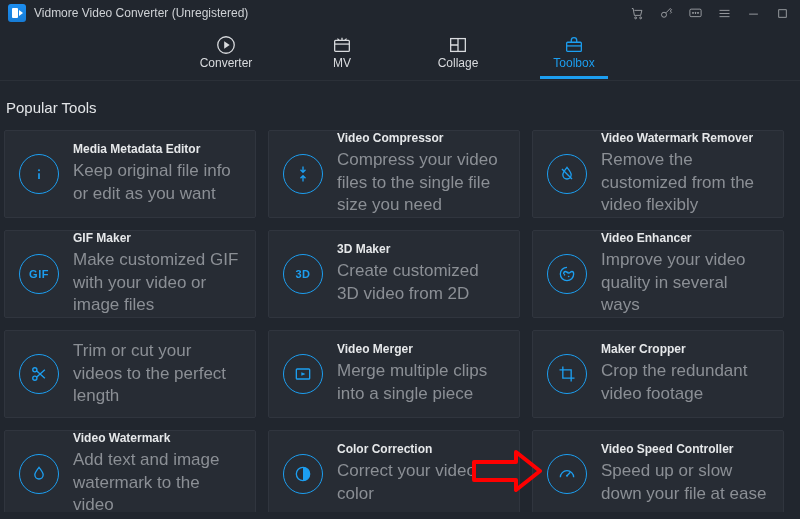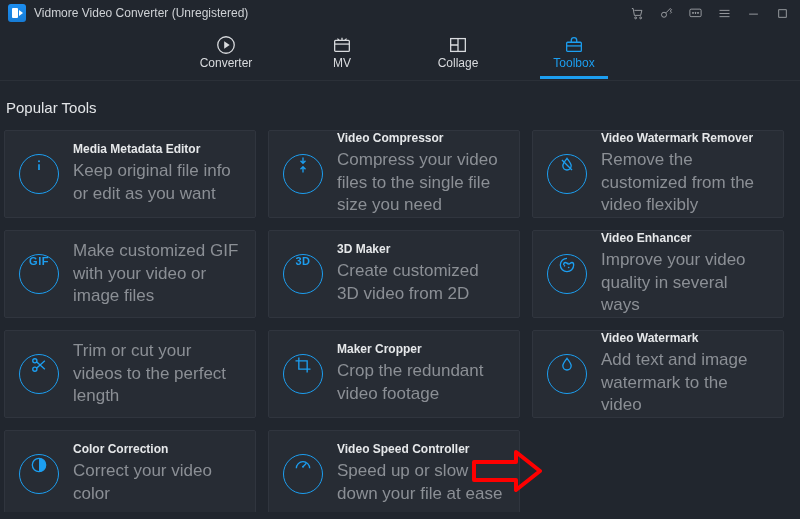--- a/index.html
+++ b/index.html
@@ -86,21 +86,21 @@
     padding: 12px 14px 12px 14px;
     display: flex;
     align-items: center;
     gap: 14px;
     cursor: pointer;
   }
   .card .icon {
     width: 40px; height: 40px; flex: 0 0 40px;
     border: 1.5px solid #1c9ef0;
     border-radius: 50%;
-    display: flex; justify-content: center;
+    display: flex; align-items: center; justify-content: center;
   }
   .card .icon svg { stroke: #1c9ef0; fill: none; stroke-width: 1.6; width: 20px; height: 20px; }
   .card .icon .txt { color: #1c9ef0; font-size: 11px; font-weight: 600; letter-spacing: 0.5px; }
   .card .meta { flex: 1 1 auto; min-width: 0; }
   .card .t { color: #e6e8ea; font-size: 12px; font-weight: 600; margin-bottom: 4px; }
   .card .d { color: #8b8f95; font-size: 17px; line-height: 1.35; }
 
   
   .arrow-overlay {
     position: absolute;
@@ -232,20 +232,21 @@
         <div class="t">Video Watermark Remover</div>
         <div class="d">Remove the customized from the video flexibly</div>
       </div>
     </div>
 
     <div class="card">
       <div class="icon">
         <span class="txt">GIF</span>
       </div>
       <div class="meta">
+        <div class="t">GIF Maker</div>
         <div class="d">Make customized GIF with your video or image files</div>
       </div>
     </div>
 
     <div class="card">
       <div class="icon">
         <span class="txt">3D</span>
       </div>
       <div class="meta">
         <div class="t">3D Maker</div>
@@ -274,20 +275,32 @@
               <circle cx="7" cy="7" r="2.5"></circle>
               <circle cx="7" cy="17" r="2.5"></circle>
               <path d="M9 8l10 9M9 16l10-9"></path>
             </svg>
       </div>
       <div class="meta">
         <div class="d">Trim or cut your videos to the perfect length</div>
       </div>
     </div>
 
+    <div class="card">
+      <div class="icon">
+        <svg viewBox="0 0 24 24">
+              <rect x="4" y="6" width="16" height="12" rx="1"></rect>
+              <polygon points="10,10 15,12 10,14" fill="#1c9ef0" stroke="none"></polygon>
+            </svg>
+      </div>
+      <div class="meta">
+        <div class="t">Video Merger</div>
+        <div class="d">Merge multiple clips into a single piece</div>
+      </div>
+    </div>
 
     <div class="card">
       <div class="icon">
         <svg viewBox="0 0 24 24">
               <path d="M7 3v14h14"></path>
               <path d="M3 7h14v14"></path>
             </svg>
       </div>
       <div class="meta">
         <div class="t">Maker Cropper</div>

